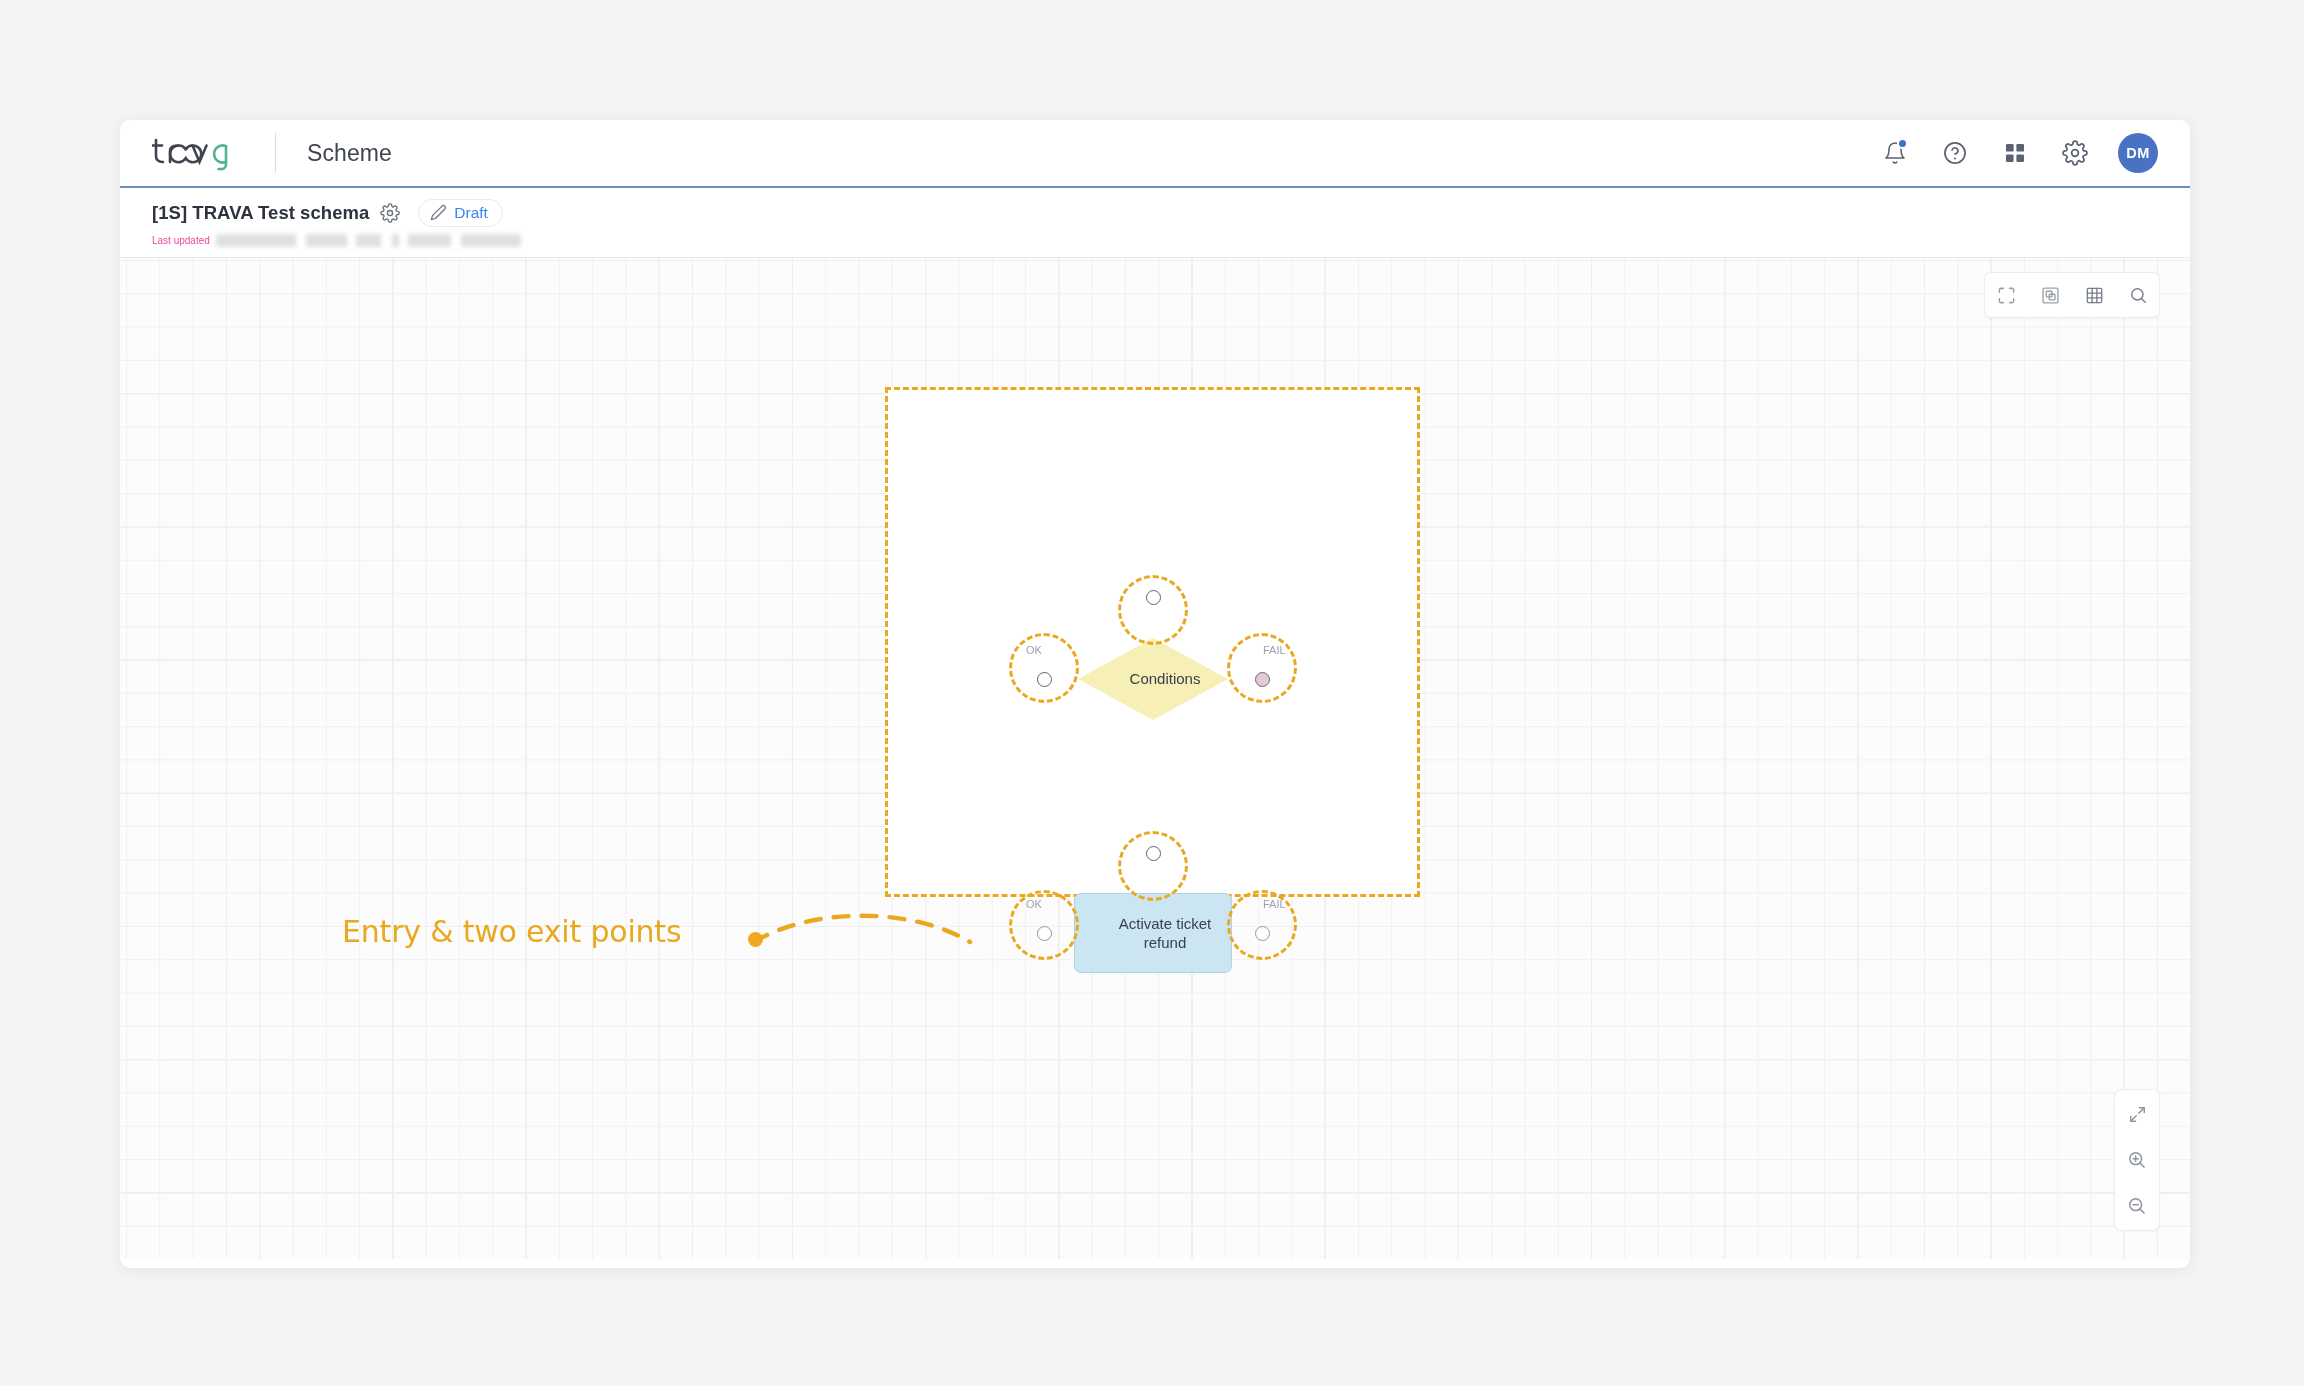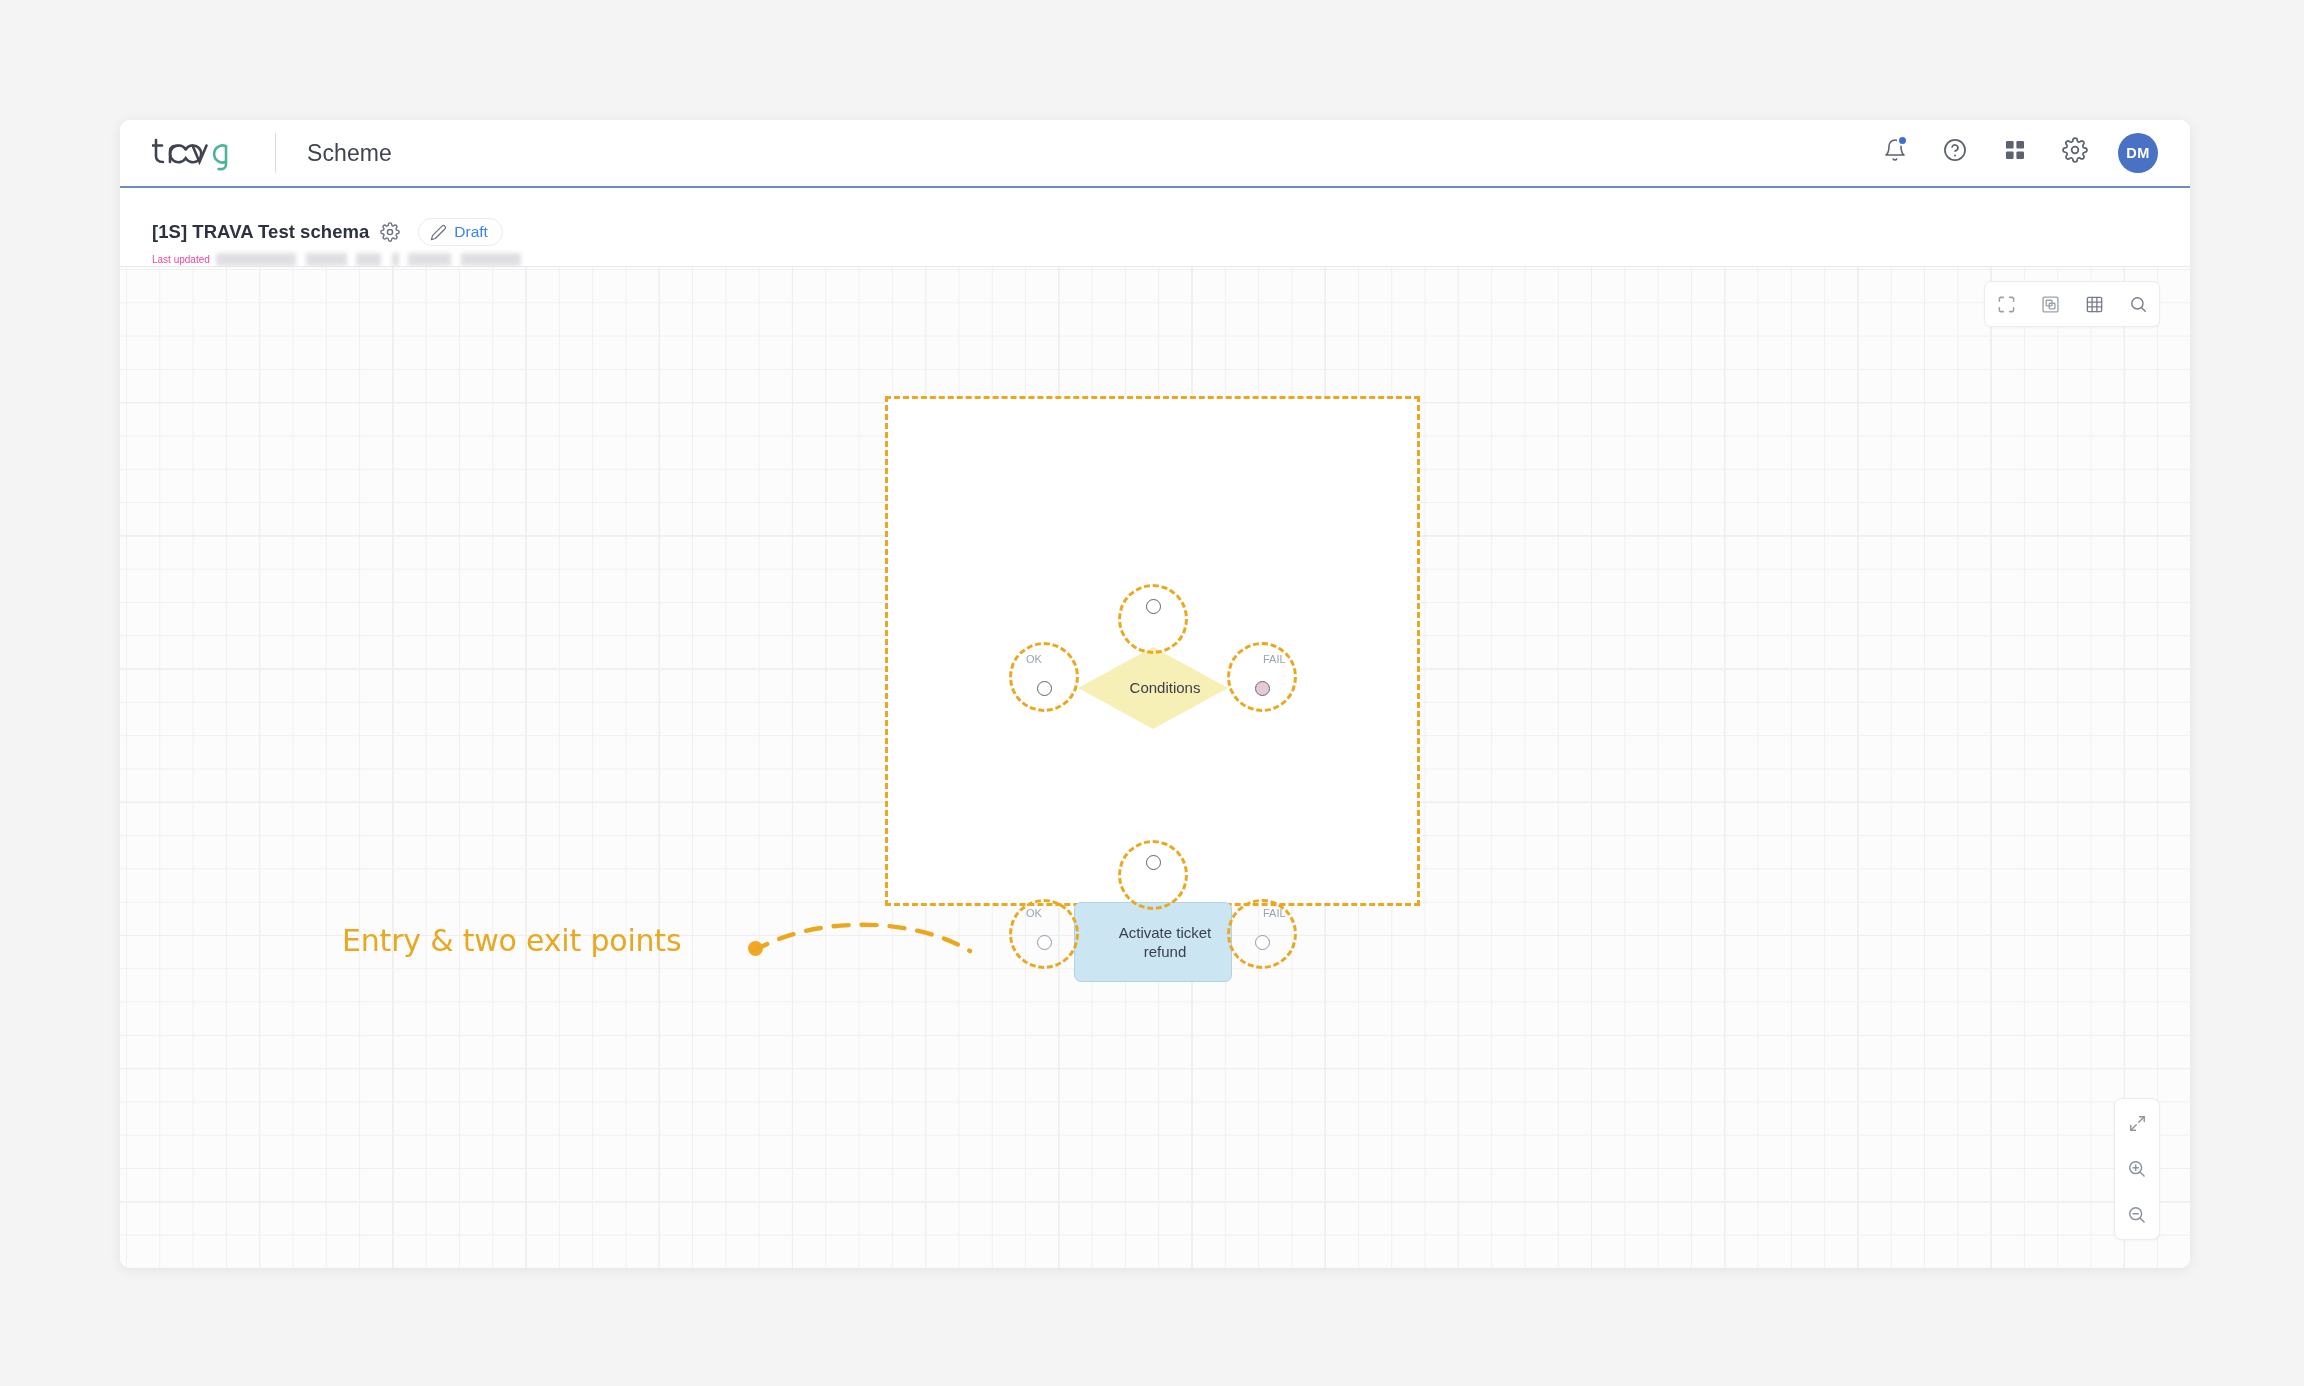--- a/index.html
+++ b/index.html
@@ -43,21 +43,21 @@
   }
   .section-title {
     margin-left: 31px;
     font-size: 23px;
     color: #3f4450;
     font-weight: 400;
     letter-spacing: .1px;
   }
   .topbar-right {
     margin-left: auto;
-    display: flex; 
+    display: flex; align-items: center;
     gap: 26px;
     padding-right: 32px;
   }
   .ticon {
     width: 34px; height: 34px;
     display: flex; align-items: center; justify-content: center;
     position: relative;
     cursor: pointer;
   }
   .ticon svg { display:block; }
@@ -76,23 +76,23 @@
     color: #fff;
     font-size: 14.5px;
     font-weight: 700;
     letter-spacing: .4px;
     display: flex; align-items: center; justify-content: center;
     cursor: pointer;
   }
 
   
   .subheader {
-    height: 79px;
-    background: #ffffff;
-    display: flex; align-items: flex-end;
+    height: 70px;
+    background: #ffffff;
+    display: flex; align-items: center;
     padding: 0 32px 0 32px;
     border-bottom: 1px solid #e9e9ec;
     position: relative;
   }
   .sub-left { display: flex; flex-direction: column; justify-content: center; }
   .title-row { display: flex; align-items: center; gap: 10px; }
   .scheme-title {
     font-size: 18.5px;
     font-weight: 700;
     color: #2d3240;

